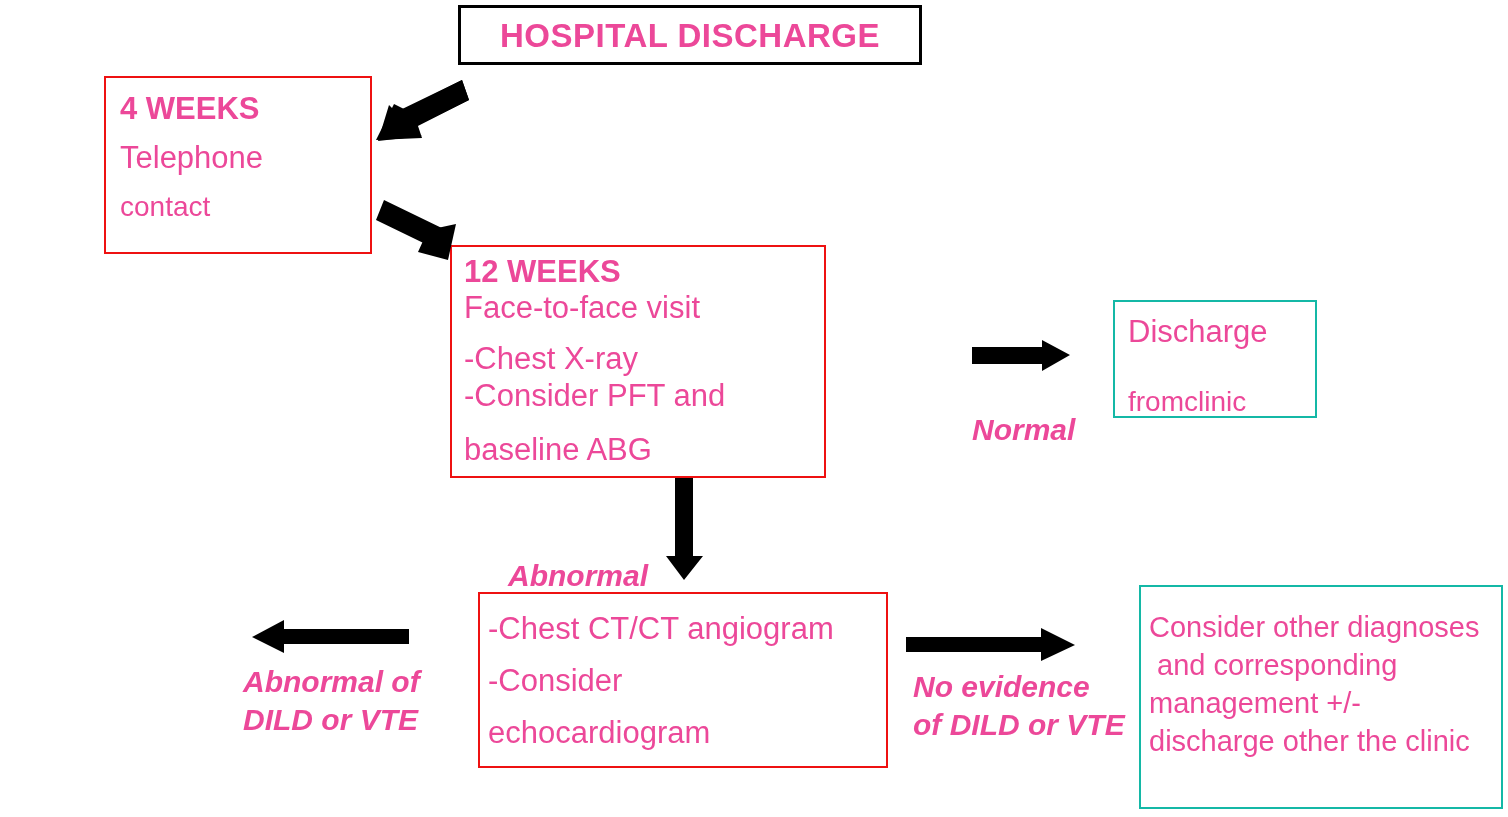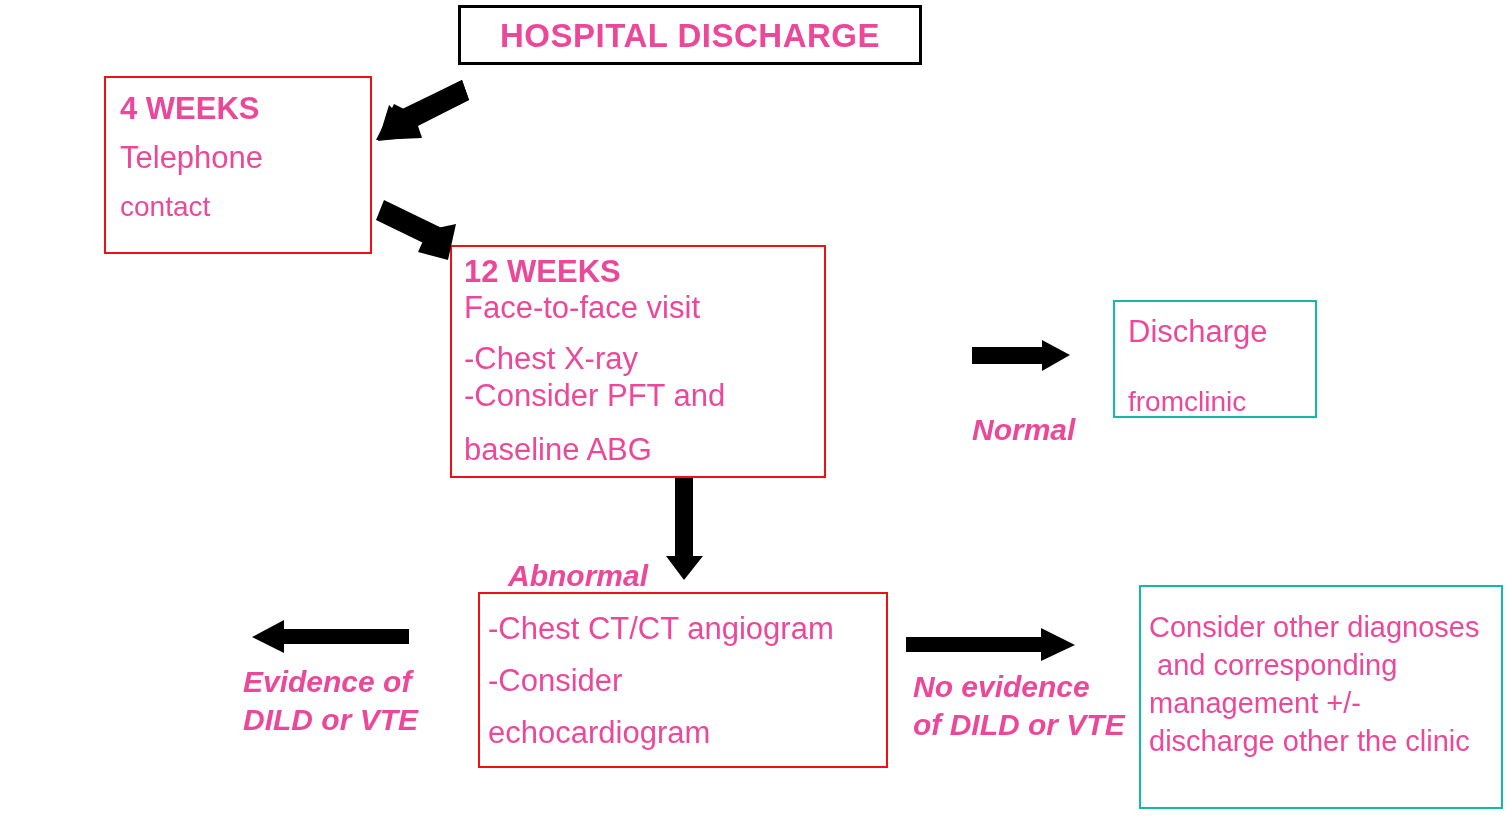--- a/index.html
+++ b/index.html
@@ -106,21 +106,21 @@
   <svg class="arrow" style="left:666px; top:478px;" width="44" height="104" viewBox="0 0 44 104">
     <polygon points="9,0 27,0 27,78 37,78 18,102 0,78 9,78"></polygon>
   </svg>
 
   <div class="txt bolditalic" style="left:508px; top:513px; font-size:30px;margin-top:48px;">Abnormal</div>
 
   <svg class="arrow" style="left:252px; top:620px;" width="158" height="34" viewBox="0 0 158 34">
     <polygon points="157,9 32,9 32,0 0,17 32,33 32,24 157,24"></polygon>
   </svg>
 
-  <div class="txt bolditalic" style="left:243px; top:667px; font-size:30px;">Evidence of</div>
+  <div class="txt bolditalic" style="left:243px; top:667px; font-size:30px;">Abnormal of</div>
   <div class="txt bolditalic" style="left:243px; top:705px; font-size:30px;">DILD or VTE</div>
 
   <svg class="arrow" style="left:906px; top:628px;" width="170" height="34" viewBox="0 0 170 34">
     <polygon points="0,9 135,9 135,0 169,17 135,33 135,24 0,24"></polygon>
   </svg>
 
   <div class="txt bolditalic" style="left:913px; top:672px; font-size:30px;">No evidence</div>
   <div class="txt bolditalic" style="left:913px; top:710px; font-size:30px;">of DILD or VTE</div>
 
 </div>

